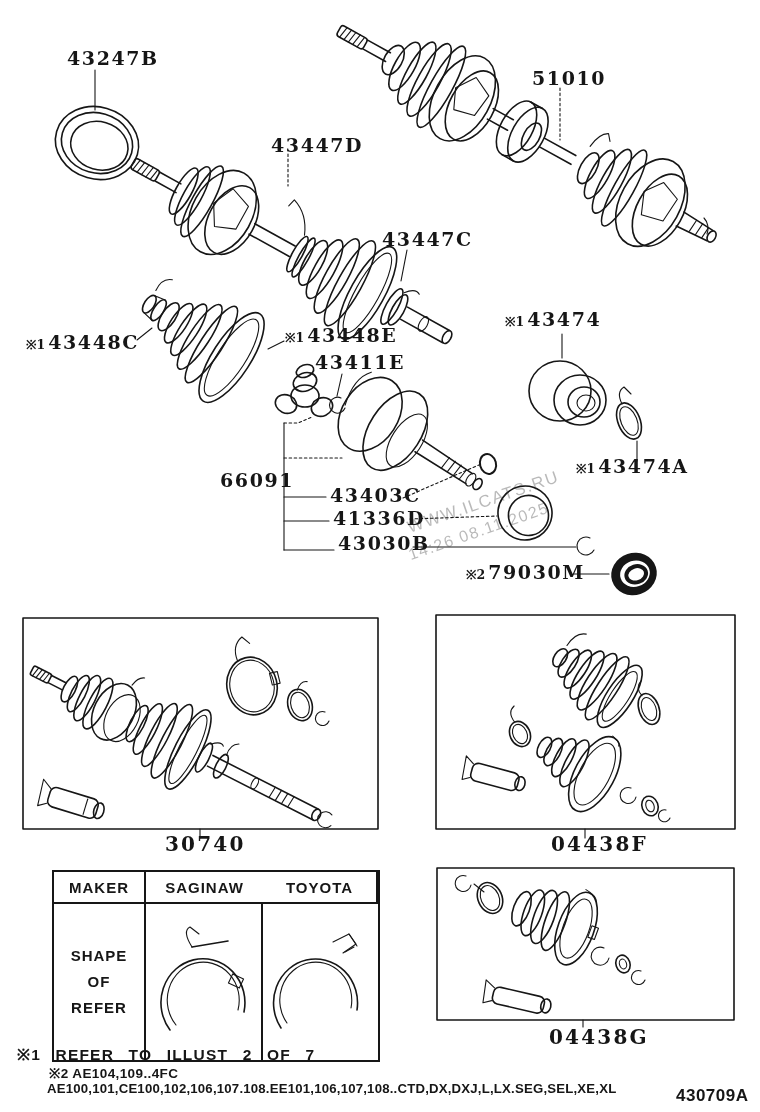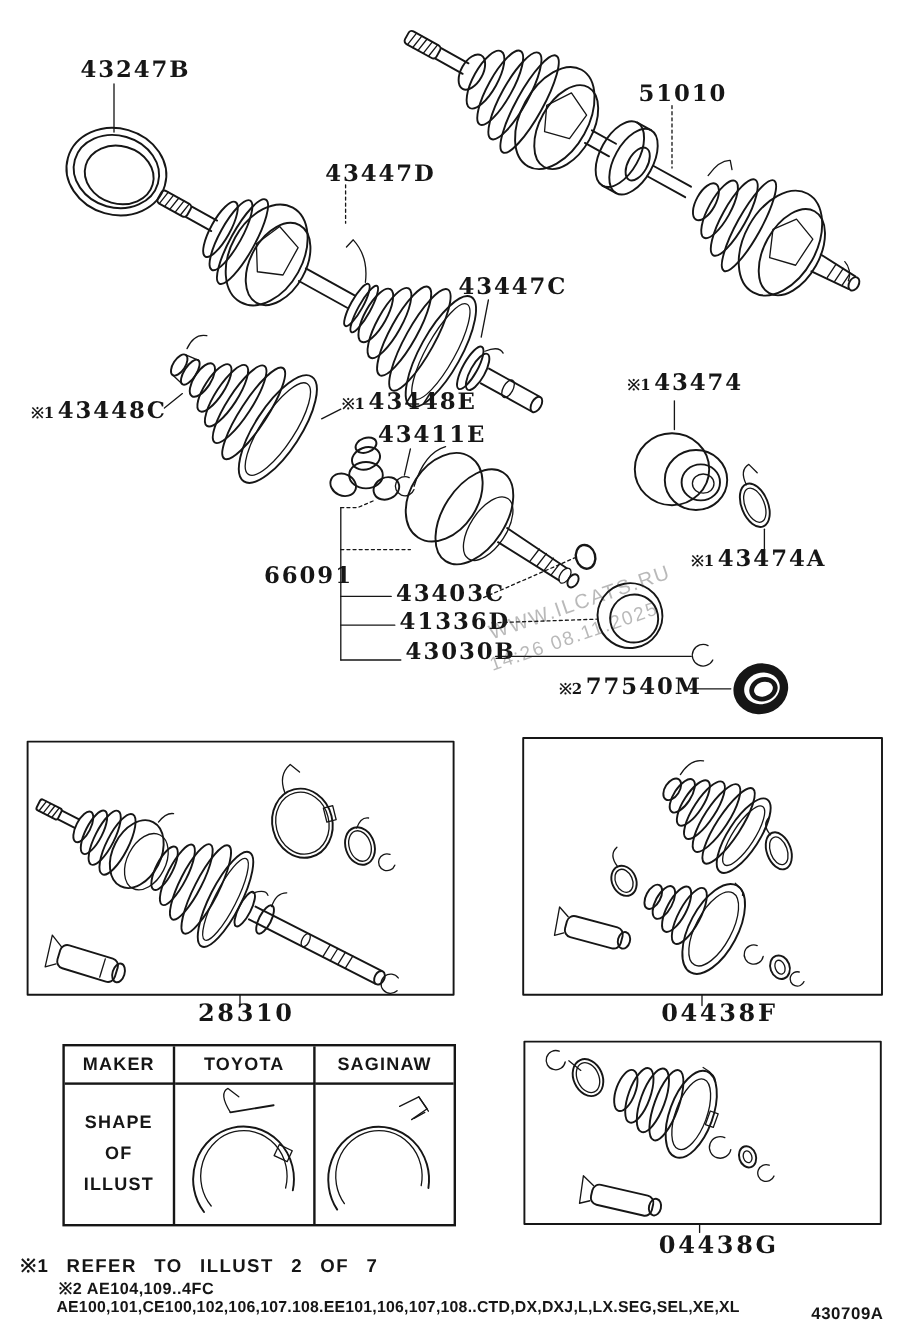--- a/index.html
+++ b/index.html
@@ -15,27 +15,27 @@
   .plabel{position:absolute;white-space:nowrap;color:#161616;
           font-family:"DejaVu Serif",serif;font-weight:700;}
   .plabel .num{font-size:19px;letter-spacing:1.6px;margin-top:32px;}
   .plabel .pre{font-size:12.5px;letter-spacing:0;margin-right:3px;}
   .plabel.kit .num{font-size:20px;letter-spacing:2.2px;}
   
   .fn{position:absolute;color:#161616;white-space:nowrap;}
   .fn1{left:17px;top:1043px;font-size:15.5px;font-weight:700;letter-spacing:1.2px;word-spacing:9px;}
   .fn2{left:17px;top:1064px;font-size:13.5px;font-weight:600;letter-spacing:.4px;margin-left:32px;}
   .fn3{left:47px;top:1081px;font-size:13.2px;font-weight:600;letter-spacing:.2px;text-align:center;}
-  .doccode{left:676px;top:1086px;font-size:14px;font-weight:600;letter-spacing:.5px;}
+  .doccode{left:676px;top:1086px;font-size:17px;font-weight:600;letter-spacing:.5px;}
   
   .watermark{position:absolute;left:404px;top:516px;transform:rotate(-19deg);transform-origin:0 0;
              color:rgba(50,50,50,.34);font-size:17px;letter-spacing:1.5px;line-height:26px;white-space:nowrap;}
   .watermark .wm2{font-size:16px;margin-left:-8px;}
   
-  .ctable{position:absolute;left:52px;top:870px;width:328px;height:152px;border:2px solid #161616;
+  .ctable{position:absolute;left:52px;top:870px;width:328px;height:192px;border:2px solid #161616;
           box-sizing:border-box;display:grid;grid-template-columns:92px 117px 1fr;grid-template-rows:32px 1fr;
           color:#161616;background:#fff;}
   .ctable .cell{border-right:2px solid #161616;border-bottom:2px solid #161616;
                 display:flex;align-items:center;justify-content:center;overflow:hidden;}
   .ctable .cell.last{border-right:none;}
   .ctable .cell.bot{border-bottom:none;}
   .ctable .hdr{font-size:15px;font-weight:700;letter-spacing:1px;}
   .ctable .rowlabel{flex-direction:column;font-size:15px;font-weight:700;letter-spacing:1px;line-height:26px;}
 </style>
 </head>
@@ -320,45 +320,45 @@
     </g>
   </svg>
 
   <div class="plabel" style="left:64px;top:47px"><span class="pre"></span><span class="num">43247B</span></div>
   <div class="plabel" style="left:529px;top:67px"><span class="pre"></span><span class="num">51010</span></div>
   <div class="plabel" style="left:268px;top:134px"><span class="pre"></span><span class="num">43447D</span></div>
   <div class="plabel" style="left:379px;top:228px"><span class="pre"></span><span class="num">43447C</span></div>
   <div class="plabel" style="left:26px;top:331px"><span class="pre">※1</span><span class="num">43448C</span></div>
   <div class="plabel" style="left:285px;top:324px"><span class="pre">※1</span><span class="num">43448E</span></div>
   <div class="plabel" style="left:312px;top:351px"><span class="pre"></span><span class="num">43411E</span></div>
-  <div class="plabel" style="left:523px;top:308px"><span class="pre">※1</span><span class="num">43474</span></div>
+  <div class="plabel" style="left:505px;top:308px"><span class="pre">※1</span><span class="num">43474</span></div>
   <div class="plabel" style="left:576px;top:455px"><span class="pre">※1</span><span class="num">43474A</span></div>
   <div class="plabel" style="left:217px;top:469px"><span class="pre"></span><span class="num">66091</span></div>
   <div class="plabel" style="left:327px;top:484px"><span class="pre"></span><span class="num">43403C</span></div>
   <div class="plabel" style="left:330px;top:507px"><span class="pre"></span><span class="num">41336D</span></div>
   <div class="plabel" style="left:335px;top:532px"><span class="pre"></span><span class="num">43030B</span></div>
-  <div class="plabel" style="left:466px;top:561px"><span class="pre">※2</span><span class="num">77540M</span></div>
-
-  <div class="plabel kit" style="left:165px;top:832px"><span class="num">28310</span></div>
+  <div class="plabel" style="left:466px;top:561px"><span class="pre">※2</span><span class="num">79030M</span></div>
+
+  <div class="plabel kit" style="left:165px;top:832px"><span class="num">30740</span></div>
   <div class="plabel kit" style="left:551px;top:832px"><span class="num">04438F</span></div>
   <div class="plabel kit" style="left:549px;top:1025px"><span class="num">04438G</span></div>
 
   <div class="watermark">
     <div>WWW.ILCATS.RU</div>
     <div class="wm2">14:26 08.11.2025</div>
   </div>
 
   <div class="ctable">
     <div class="cell hdr">MAKER</div>
+    <div class="cell hdr last">SAGINAW</div>
     <div class="cell hdr">TOYOTA</div>
-    <div class="cell hdr last">SAGINAW</div>
     <div class="cell rowlabel bot">
       <span>SHAPE</span>
       <span>OF</span>
-      <span>ILLUST</span>
+      <span>REFER</span>
     </div>
     <div class="cell bot">
       <svg width="112" height="112" viewBox="0 0 112 112">
         <path class="s" d="M22,104 A42,44 0 1 1 96,86"></path>
         <path class="s sthin" d="M28,99 A36,38 0 1 1 90,84"></path>
         <path class="s" d="M44,21 L80,15"></path>
         <path class="s sthin" d="M44,21 q-10,-16 -2,-20 l9,7"></path>
         <rect class="s sthin" x="82" y="50" width="12" height="10" transform="rotate(25 88 55)"></rect>
       </svg>
     </div>

